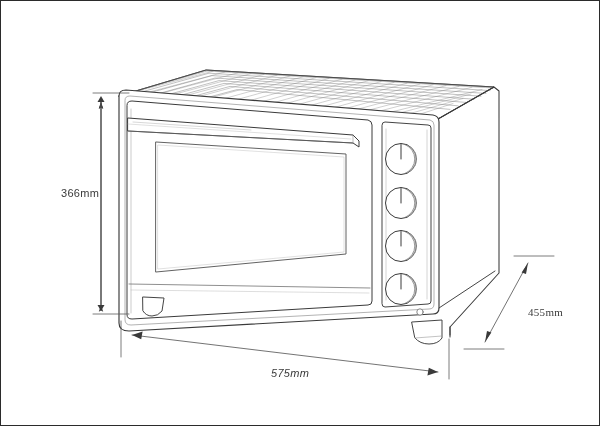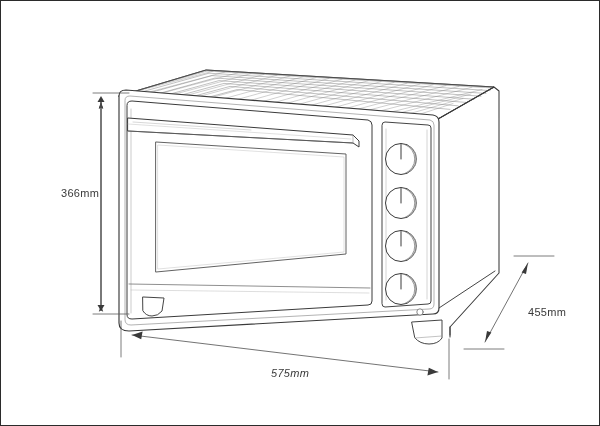--- a/index.html
+++ b/index.html
@@ -30,21 +30,21 @@
     position: absolute;
     font-family: "Liberation Sans", sans-serif;
     font-size: 11px;
     color: #3a3a3a;
     letter-spacing: 0.3px;
     white-space: nowrap;
     user-select: none;
   }
   #label-height { left: 60px;  top: 186px; }
   #label-width  { left: 270px; top: 366px; font-style: italic; }
-  #label-depth  { left: 527px; top: 305px; }
+  #label-depth  { left: 527px; top: 305px; font-family: Liberation Serif, serif; }
 </style>
 </head>
 <body>
 
 <div id="page">
 
   <svg id="drawing" viewBox="0 0 600 426">
     <defs>
       <marker id="arrHead" markerWidth="9" markerHeight="9" refX="8" refY="3" orient="auto" markerUnits="strokeWidth">
         <path d="M0,0.4 L8,3 L0,5.6 L1.6,3 Z" fill="#3a3a3a"></path>

